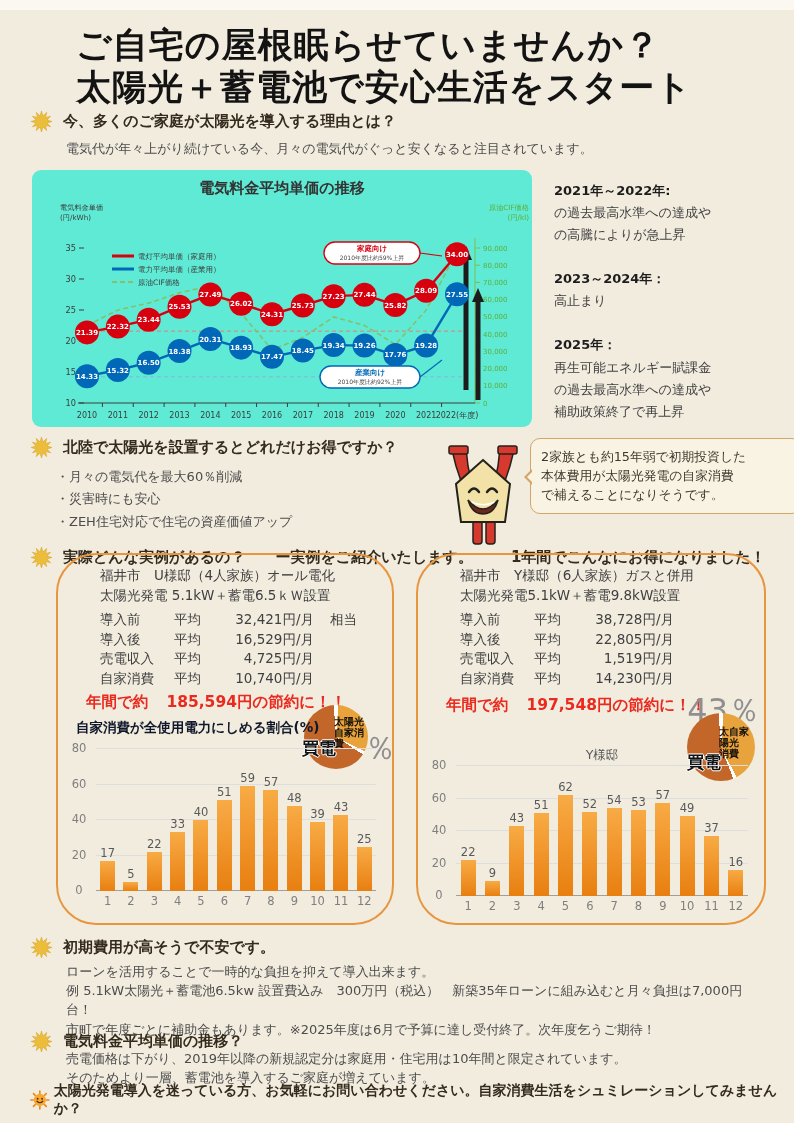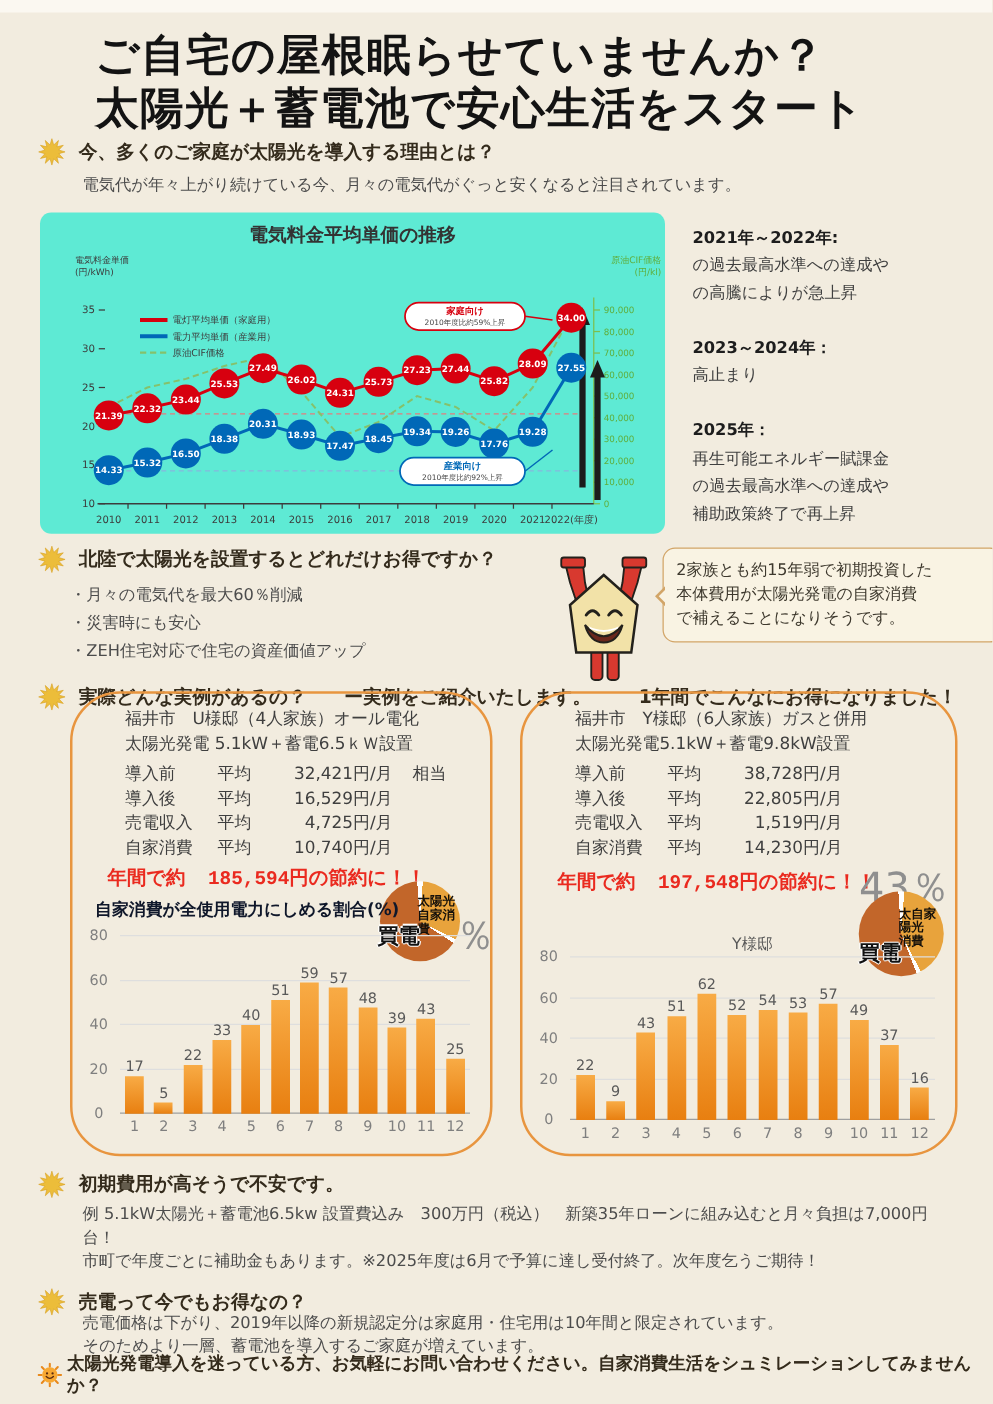--- a/index.html
+++ b/index.html
@@ -48,21 +48,21 @@
   #case-right{left:416px;width:350px;}
   .case-inner{position:relative;width:100%;height:100%;}
   .case-h{position:absolute;left:42px;top:10px;font-size:13.5px;color:#3f3f3f;line-height:1.5;}
   .case-rows{position:absolute;left:42px;top:55px;font-size:13.5px;color:#3f3f3f;}
   .crow{display:flex;line-height:1.45;}
   .crow .c0{width:74px;}
   .crow .c1{width:48px;}
   .crow .c2{width:92px;text-align:right;}
   .crow .c3{margin-left:16px;}
   .savings{position:absolute;left:28px;top:137px;color:#ea2a1f;font-weight:bold;font-size:15.5px;white-space:nowrap;}
-  .savings .amount{margin-left:18px;font-family:Liberation Mono, monospace;}
+  .savings .amount{margin-left:18px;}
   #case-right .savings{top:140px;}
   .pct{position:absolute;font-size:32px;color:#8f8f8f;}
   #case-left .pct{right:-4px;top:128px;margin-top:44px;}
   #case-right .pct{right:4px;top:134px;}
   .pie{position:absolute;border-radius:50%;}
   #case-left .pie{right:24px;top:150px;width:64px;height:64px;}
   #case-right .pie{right:9px;top:158px;width:68px;height:68px;}
   .pie-self{position:absolute;font-size:10px;font-weight:bold;color:#14100a;line-height:1.12;}
   #case-left .pie-self{left:30px;top:11px;}
   #case-right .pie-self{left:32px;top:13px;}
@@ -588,29 +588,30 @@
     </div>
   </div>
 
   <div class="sec-head" style="left:30px;top:936px;">
     <svg class="sun-icon" width="23" height="23" viewBox="0 0 24 24">
         <polygon points="12,1 13.55,6.2 17.5,2.47 16.24,7.76 21.53,6.5 17.8,10.45 23,12 17.8,13.55 21.53,17.5 16.24,16.24 17.5,21.53 13.55,17.8 12,23 10.45,17.8 6.5,21.53 7.76,16.24 2.47,17.5 6.2,13.55 1,12 6.2,10.45 2.47,6.5 7.76,7.76 6.5,2.47 10.45,6.2" fill="#ecbd3a" stroke="#d89f1f" stroke-width="0.5"></polygon>
       </svg>
     <span>初期費用が高そうで不安です。</span>
   </div>
   <div class="body-text" style="left:66px;top:962px;width:700px;line-height:1.48;">
+      <div>ローンを活用することで一時的な負担を抑えて導入出来ます。</div>
       <div>例 5.1kW太陽光＋蓄電池6.5kw 設置費込み　300万円（税込）　新築35年ローンに組み込むと月々負担は7,000円台！</div>
       <div>市町で年度ごとに補助金もあります。※2025年度は6月で予算に達し受付終了。次年度乞うご期待！</div>
     </div>
 
   <div class="sec-head" style="left:30px;top:1030px;">
     <svg class="sun-icon" width="23" height="23" viewBox="0 0 24 24">
         <polygon points="12,1 13.55,6.2 17.5,2.47 16.24,7.76 21.53,6.5 17.8,10.45 23,12 17.8,13.55 21.53,17.5 16.24,16.24 17.5,21.53 13.55,17.8 12,23 10.45,17.8 6.5,21.53 7.76,16.24 2.47,17.5 6.2,13.55 1,12 6.2,10.45 2.47,6.5 7.76,7.76 6.5,2.47 10.45,6.2" fill="#ecbd3a" stroke="#d89f1f" stroke-width="0.5"></polygon>
       </svg>
-    <span>売電って今でもお得なの？</span>
+    <span>電気料金平均単価の推移？</span>
   </div>
   <div class="body-text" style="left:66px;top:1050px;width:700px;line-height:1.45;">
       <div>売電価格は下がり、2019年以降の新規認定分は家庭用・住宅用は10年間と限定されています。</div>
       <div>そのためより一層、蓄電池を導入するご家庭が増えています。</div>
     </div>
 
   <div class="cta">
     <svg width="20" height="20" viewBox="0 0 24 24">
       <g stroke="#e8891d" stroke-width="2" stroke-linecap="round">
         <line x1="12" y1="1" x2="12" y2="4"></line>

